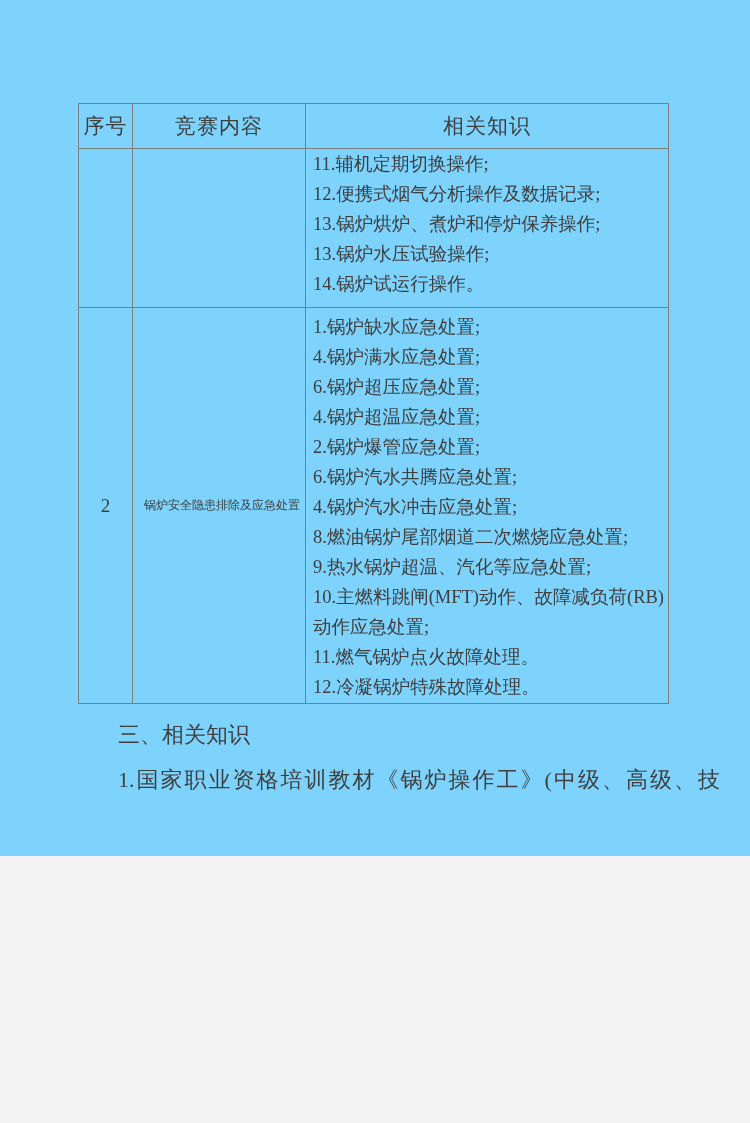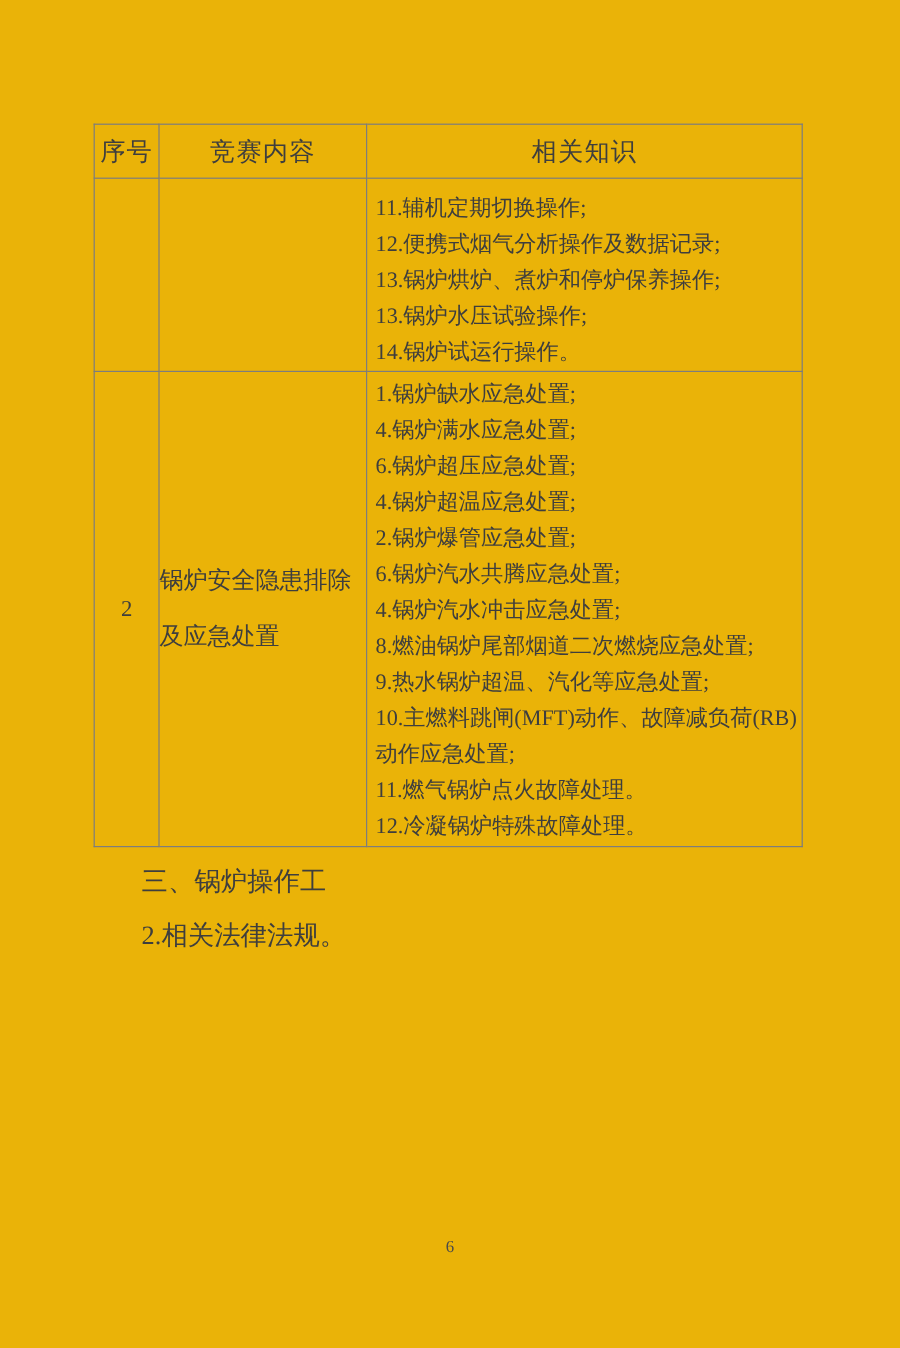--- a/index.html
+++ b/index.html
@@ -4,22 +4,22 @@
 <style>
   * { margin: 0; padding: 0; box-sizing: border-box; }
   html, body { width: 750px; height: 1123px; }
   body {
     font-family: "Liberation Serif", "DejaVu Serif", serif;
     background: #f4f4f4;
   }
   .page {
     position: relative;
     width: 750px;
-    height: 1123px;
-    background: #eab308;
+    height: 856px;
+    background: #7dd3fc;
     color: #3e3e3e;
     overflow: hidden;
   }
 
   
   table.doc-table {
     position: absolute;
     left: 78px;
     top: 103px;
     width: 590px;
@@ -39,28 +39,29 @@
     letter-spacing: 1px;
   }
   tr.row-1 { height: 159px; }
   tr.row-2 { height: 396px; }
   td.cell-index {
     text-align: center;
     font-size: 19px;
     vertical-align: middle;
   }
   td.cell-content {
-    font-size: 20px;
+    font-size: 12px;
     line-height: 47px;
+    padding-left: 11px;
     padding-right: 0;
     vertical-align: middle;
   }
   td.cell-knowledge {
     vertical-align: top;
-    padding: 10px 0 0 7px;
+    padding: 0 0 0 7px;
   }
   tr.row-2 td.cell-knowledge { padding-top: 4px; }
   .k-line {
     font-size: 18.5px;
     line-height: 30px;
   }
 
   
   .body-text {
     position: absolute;
@@ -138,19 +139,19 @@
               <div class="k-line">10.主燃料跳闸(MFT)动作、故障减负荷(RB)动作应急处置;</div>
               <div class="k-line">11.燃气锅炉点火故障处理。</div>
               <div class="k-line">12.冷凝锅炉特殊故障处理。</div>
             </div>
         </td>
       </tr>
     </tbody>
   </table>
 
   <div class="body-text">
-    <div class="body-line indent">三、锅炉操作工</div>
-    <div class="body-line indent">2.相关法律法规。</div>
+    <div class="body-line indent">三、相关知识</div>
+    <div class="body-line indent fill">1.国家职业资格培训教材《锅炉操作工》(中级、高级、技</div>
   </div>
 
   <div class="page-number">6</div>
 
 </div>
 
 </body></html>

